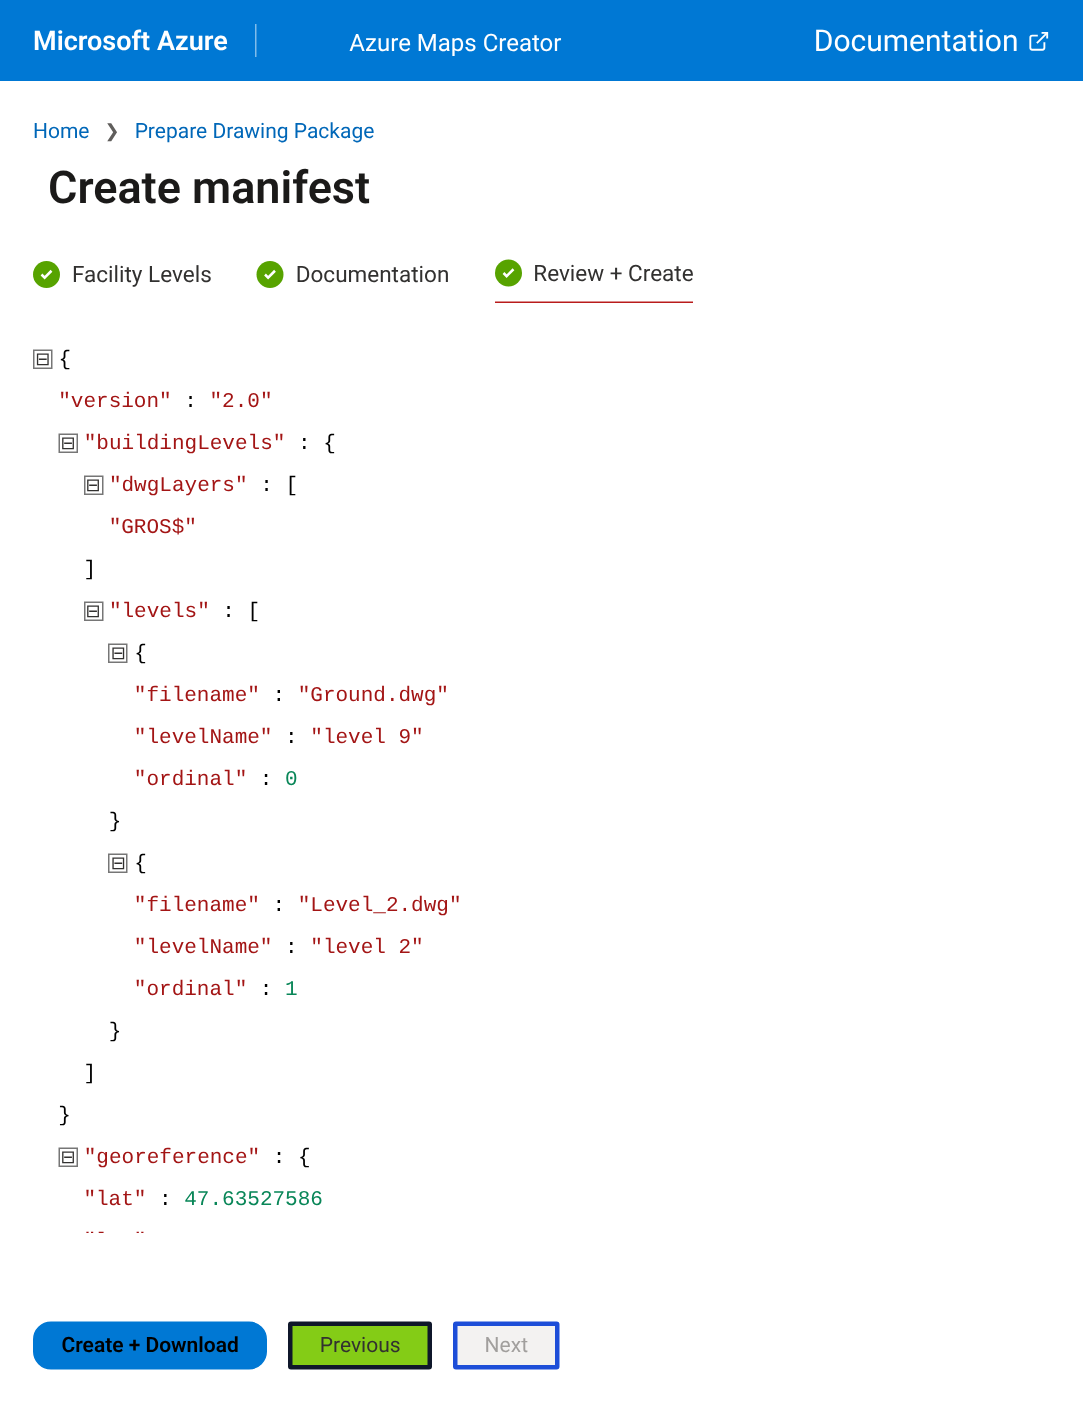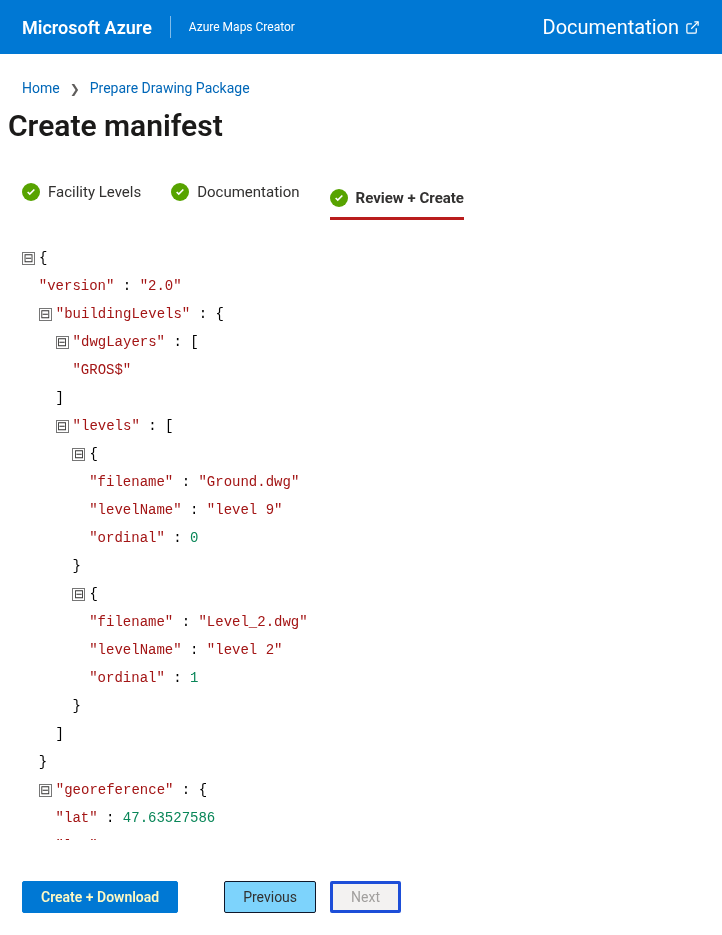--- a/index.html
+++ b/index.html
@@ -18,82 +18,82 @@
     background: #0078d4;
     color: #fff;
     height: 54px;
     display: flex;
     align-items: center;
     padding: 0 22px;
     justify-content: space-between;
   }
   .topbar-left {
     display: flex;
-    align-items: center;
+    align-items: flex-end;
     gap: 18px;
   }
   .brand {
     font-size: 18px;
     font-weight: 600;
   }
   .divider {
     width: 1px;
     height: 22px;
     background: rgba(255,255,255,0.5);
   }
   .app-name {
-    font-size: 12px;
+    font-size: 16px;
     font-weight: 400;
+    margin-left: 44px;
   }
   .doc-link {
     font-size: 20px;
     display: flex;
     align-items: center;
     gap: 6px;
     cursor: pointer;
   }
   .ext-icon svg { display:block; }
   
   .breadcrumb {
     display: flex;
-    align-items: flex-end;
+    align-items: flex-start;
     gap: 10px;
     padding: 26px 22px 10px;
     font-size: 14px;
   }
   .bc-link { color: #0067b8; cursor: pointer; }
   .bc-sep { color: #605e5c; font-size: 12px; }
   
   .page-title {
     font-size: 30px;
     font-weight: 600;
-    padding: 2px 8px 4px;
+    padding: 2px 32px 4px;
     color: #1b1a19;
   }
   
   .steps {
     display: flex;
     gap: 30px;
     padding: 26px 22px 0;
     border-bottom: none;
   }
   .step {
     display: flex;
     align-items: center;
     gap: 8px;
     padding-bottom: 10px;
     cursor: pointer;
     font-size: 15px;
     color: #323130;
     justify-content: space-between;
   }
   .step.active {
-    font-weight: 700;
-    border-bottom: 3px solid #b91c1c;
-    margin-top: 16px;
+    font-weight: 400;
+    border-bottom: 1px solid #b91c1c;
   }
   .check-circle {
     width: 18px;
     height: 18px;
     border-radius: 50%;
     background: #57a300;
     display: flex;
     align-items: center;
     justify-content: center;
     flex-shrink: 0;
@@ -143,29 +143,29 @@
     height: 32px;
     padding: 0 18px;
     font-size: 14px;
     border-radius: 2px;
     cursor: pointer;
     border: 1px solid transparent;
     font-family: inherit;
   }
   .btn-primary {
     background:#0078d4;
-    color:#fef9c3;
+    color:#000000;
     border-color:#0078d4;
     font-weight:600;
+    border-radius:12px;
   }
   .btn-secondary {
-    background:#7dd3fc;
+    background:#84cc16;
     color:#323130;
-    border:1px solid #0f172a;
-    margin-left:32px;
+    border:3px solid #0f172a;
   }
   .btn-disabled {
     background:#f3f2f1;
     color:#a19f9d;
     border:3px solid #1d4ed8;
     cursor:default;
   }
 </style>
 </head>
 <body>

